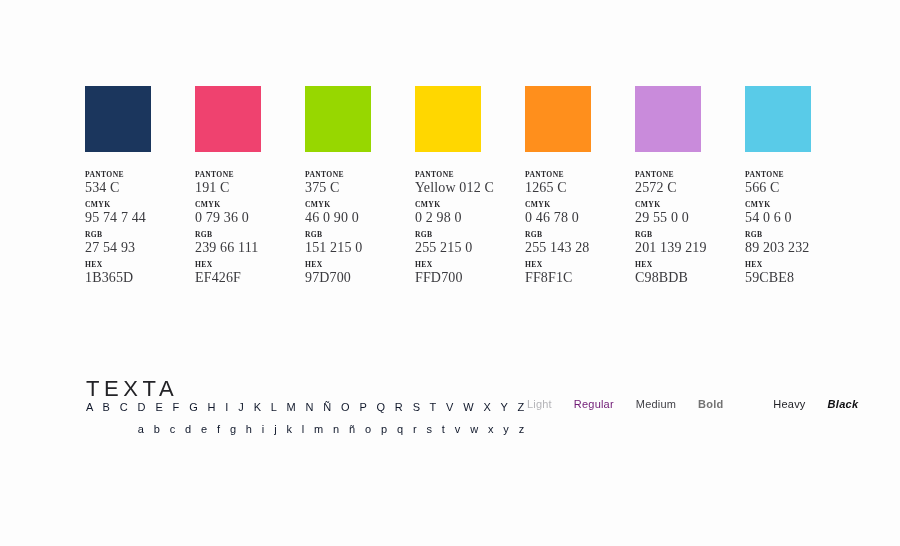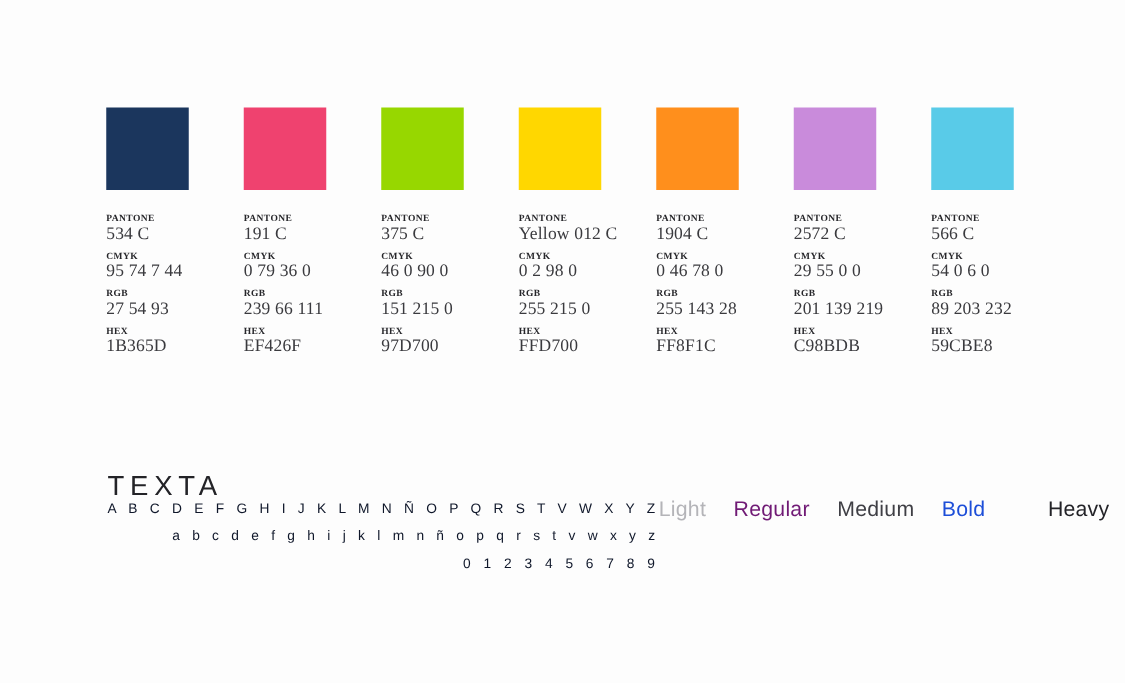--- a/index.html
+++ b/index.html
@@ -96,30 +96,30 @@
   }
   #weights {
     position: absolute;
     left: 527px;
     top: 58px;
     display: flex;
     flex-direction: row;
     align-items: baseline;
   }
   .weight-item {
-    font-size: 17px;
+    font-size: 11px;
     letter-spacing: 0.2px;
     margin-right: 22px;
     white-space: nowrap;
   }
   .weight-item:last-child { margin-right: 0; font-style: italic; }
   .w-light   { font-weight: normal; color: #b4b4b8; }
   .w-regular { font-weight: normal; color: #701a75; }
   .w-medium  { font-weight: normal; color: #3f3f45; }
-  .w-bold    { font-weight: normal;   color: #1d4ed8; }
+  .w-bold    { font-weight: bold;   color: #737373; }
   .w-heavy   { font-weight: normal;   color: #232328; margin-left: 28px; }
   .w-black   { font-weight: bold;   color: #0d0d10; letter-spacing: 0.3px; }
 </style>
 </head>
 <body>
 
 <section id="palette">
     <div class="swatch-col">
       <div class="swatch-chip" style="background-color: rgb(27, 54, 93);"></div>
       <div class="swatch-info">
@@ -202,21 +202,21 @@
           <div class="spec-label">HEX</div>
           <div class="spec-value">FFD700</div>
         </div>
       </div>
     </div>
     <div class="swatch-col">
       <div class="swatch-chip" style="background-color: rgb(255, 143, 28);"></div>
       <div class="swatch-info">
         <div class="spec-block">
           <div class="spec-label">PANTONE</div>
-          <div class="spec-value">1904 C</div>
+          <div class="spec-value">1265 C</div>
         </div>
         <div class="spec-block">
           <div class="spec-label">CMYK</div>
           <div class="spec-value">0 46 78 0</div>
         </div>
         <div class="spec-block">
           <div class="spec-label">RGB</div>
           <div class="spec-value">255 143 28</div>
         </div>
         <div class="spec-block">
@@ -269,21 +269,20 @@
     </div>
   </section>
 
 <section id="typography">
 
   <div id="font-name">TEXTA</div>
 
   <div id="glyph-sets">
     <div class="glyph-row uppercase">A B C D E F G H I J K L M N Ñ O P Q R S T V W X Y Z</div>
     <div class="glyph-row lowercase">a b c d e f g h i j k l m n ñ o p q r s t v w x y z</div>
-    <div class="glyph-row numerals">0 1 2 3 4 5 6 7 8 9</div>
   </div>
 
   <div id="weights">
       <div class="weight-item w-light">Light</div>
       <div class="weight-item w-regular">Regular</div>
       <div class="weight-item w-medium">Medium</div>
       <div class="weight-item w-bold">Bold</div>
       <div class="weight-item w-heavy">Heavy</div>
       <div class="weight-item w-black">Black</div>
     </div>

